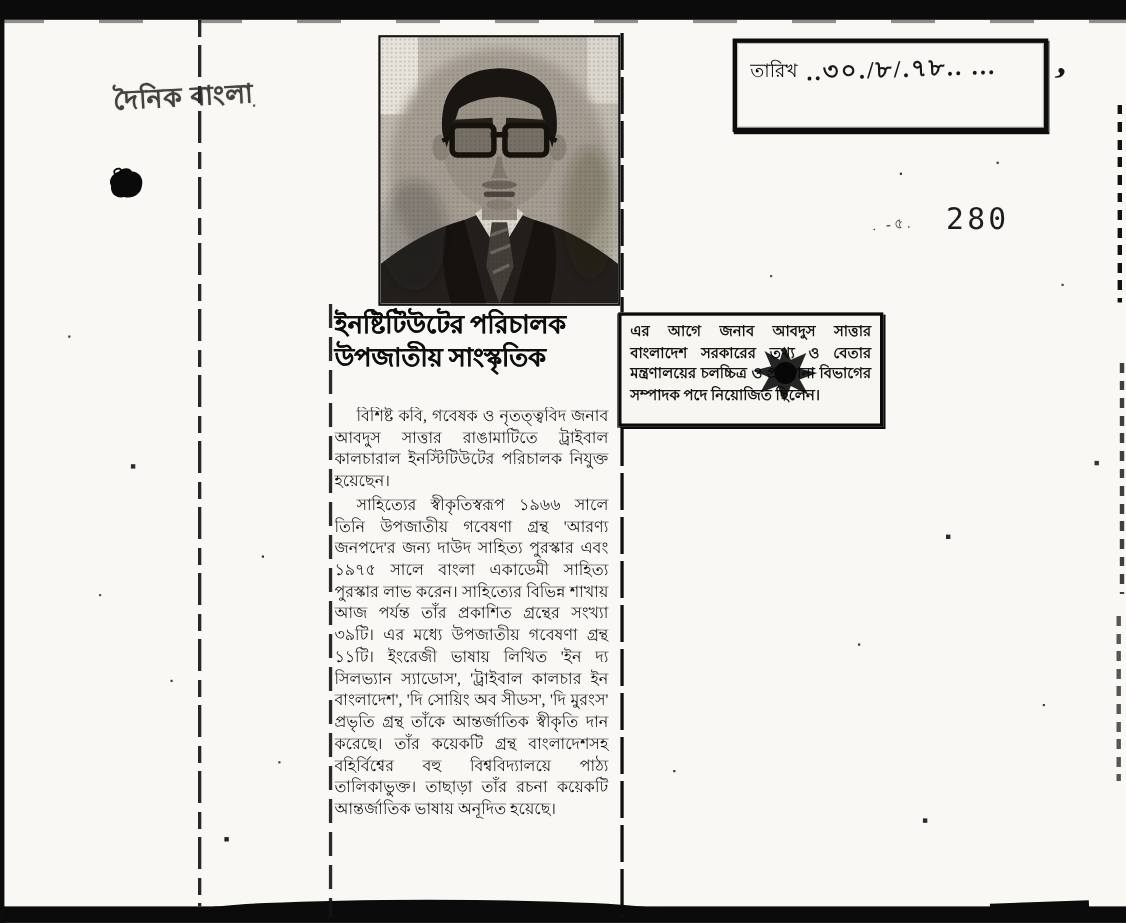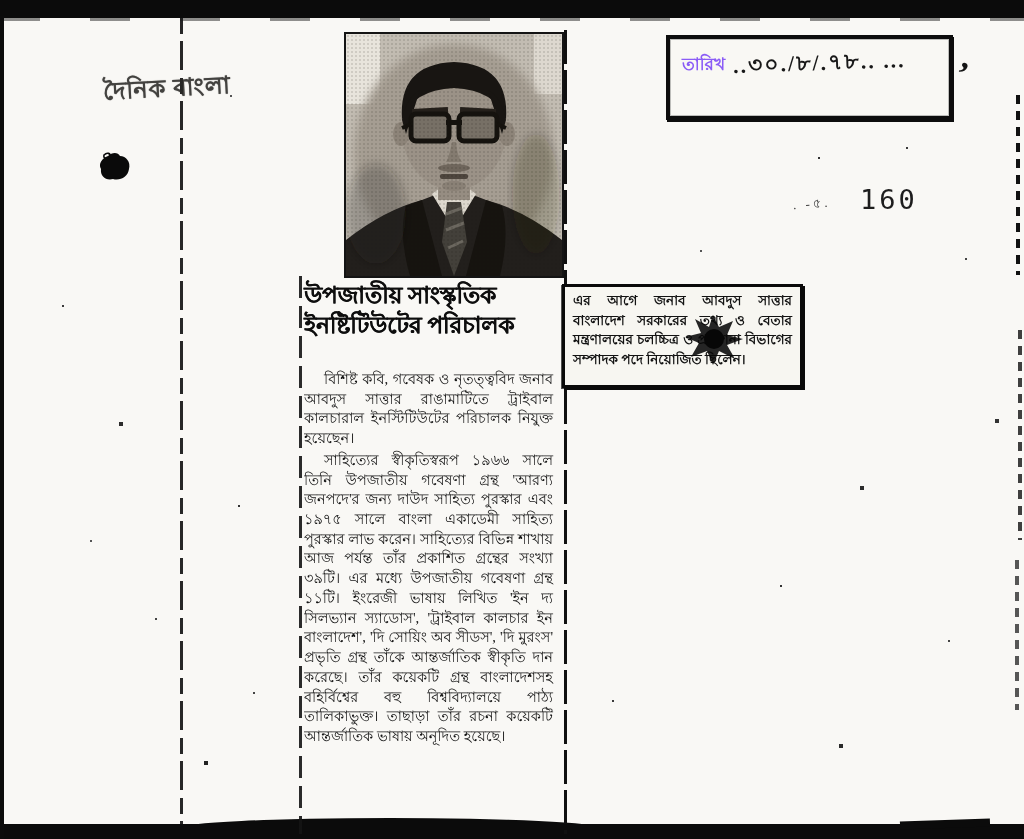--- a/index.html
+++ b/index.html
@@ -39,21 +39,21 @@
     transform:rotate(-3deg);font-size:24px;font-weight:700;color:#2a2927;
     letter-spacing:1px;opacity:.88;white-space:nowrap;
     text-shadow:0 0 1px rgba(42,41,39,.6);}
   .ink-blob{position:absolute;left:94px;top:150px;}
   
   .stamp-box{position:absolute;left:666px;top:35px;width:287px;height:85px;
     border:4px solid #0d0d0d;box-sizing:border-box;background:#f9f8f4;
     box-shadow:1px 2px 0 #0d0d0d, inset 0 0 0 1px rgba(13,13,13,.25);
     padding:6px 10px 0 12px;}
   .stamp-row{white-space:nowrap;}
-  .stamp-label{font-weight:700;font-size:17px;color:#8b5cf6;}
+  .stamp-label{font-weight:400;font-size:17px;color:#000000;}
   .stamp-date{font-size:22px;font-weight:700;color:#181818;letter-spacing:2px;
     display:inline-block;transform:rotate(-2deg);margin-left:4px;}
   .stamp-dots{font-size:15px;font-weight:700;letter-spacing:2px;color:#161616;}
   .tick-mark{position:absolute;left:956px;top:55px;font-size:34px;color:#151515;
     transform:rotate(18deg);font-weight:700;}
   
   .page-note-mark{position:absolute;left:793px;top:194px;font-size:13px;color:#3c3c3c;
     letter-spacing:3px;transform:rotate(-4deg);}
   .page-number{position:absolute;left:860px;top:184px;
     font-family:"DejaVu Sans Mono","Liberation Mono",monospace;
@@ -105,21 +105,21 @@
 
   <div class="stamp-box">
     <div class="stamp-row">
       <span class="stamp-label">তারিখ</span>
       <span class="stamp-date">..৩০./৮/.৭৮.. ...</span>
     </div>
   </div>
   <div class="tick-mark">’</div>
 
   <div class="page-note-mark">. -৫.</div>
-  <div class="page-number">160</div>
+  <div class="page-number">280</div>
 
   <div class="col-border-right"></div>
   <div class="col-border-left"></div>
 
   <div class="photo-frame">
     <svg width="216" height="242" viewBox="0 0 216 242">
       <defs>
         <pattern id="halftone" width="4" height="4" patternUnits="userSpaceOnUse">
           <circle cx="2" cy="2" r="1" fill="rgba(20,18,15,0.16)"></circle>
         </pattern>
@@ -166,22 +166,22 @@
       <rect x="94" y="140" width="28" height="5" rx="2" fill="#4e463e"></rect>
       <ellipse cx="108" cy="152" rx="12" ry="5" fill="#8a8176"></ellipse>
 
       <rect x="0" y="0" width="216" height="242" fill="url(#halftone)"></rect>
       <ellipse cx="30" cy="180" rx="30" ry="50" fill="rgba(30,26,22,0.25)" filter="url(#soft)"></ellipse>
       <ellipse cx="190" cy="160" rx="24" ry="60" fill="rgba(30,26,22,0.22)" filter="url(#soft)"></ellipse>
     </svg>
   </div>
 
   <div class="headline">
+    <div>ইনষ্টিটিউটের পরিচালক</div>
     <div>উপজাতীয় সাংস্কৃতিক</div>
-    <div>ইনষ্টিটিউটের পরিচালক</div>
   </div>
 
   <div class="body-col">
     <p>বিশিষ্ট কবি, গবেষক ও নৃতত্ত্ববিদ জনাব আবদুস সাত্তার রাঙামাটিতে ট্রাইবাল কালচারাল ইনস্টিটিউটের পরিচালক নিযুক্ত হয়েছেন।</p>
     <p>সাহিত্যের স্বীকৃতিস্বরূপ ১৯৬৬ সালে তিনি উপজাতীয় গবেষণা গ্রন্থ 'আরণ্য জনপদে'র জন্য দাউদ সাহিত্য পুরস্কার এবং ১৯৭৫ সালে বাংলা একাডেমী সাহিত্য পুরস্কার লাভ করেন। সাহিত্যের বিভিন্ন শাখায় আজ পর্যন্ত তাঁর প্রকাশিত গ্রন্থের সংখ্যা ৩৯টি। এর মধ্যে উপজাতীয় গবেষণা গ্রন্থ ১১টি। ইংরেজী ভাষায় লিখিত 'ইন দ্য সিলভ্যান স্যাডোস', 'ট্রাইবাল কালচার ইন বাংলাদেশ', 'দি সোয়িং অব সীডস', 'দি মুরংস' প্রভৃতি গ্রন্থ তাঁকে আন্তর্জাতিক স্বীকৃতি দান করেছে। তাঁর কয়েকটি গ্রন্থ বাংলাদেশসহ বহির্বিশ্বের বহু বিশ্ববিদ্যালয়ে পাঠ্য তালিকাভুক্ত। তাছাড়া তাঁর রচনা কয়েকটি আন্তর্জাতিক ভাষায় অনূদিত হয়েছে।</p>
   </div>
 
   <div class="side-box">
     <span>এর আগে জনাব আবদুস সাত্তার বাংলাদেশ সরকারের তথ্য ও বেতার মন্ত্রণালয়ের চলচ্চিত্র ও প্রকাশনা বিভাগের সম্পাদক পদে নিয়োজিত ছিলেন।</span>
     <span class="blot">

